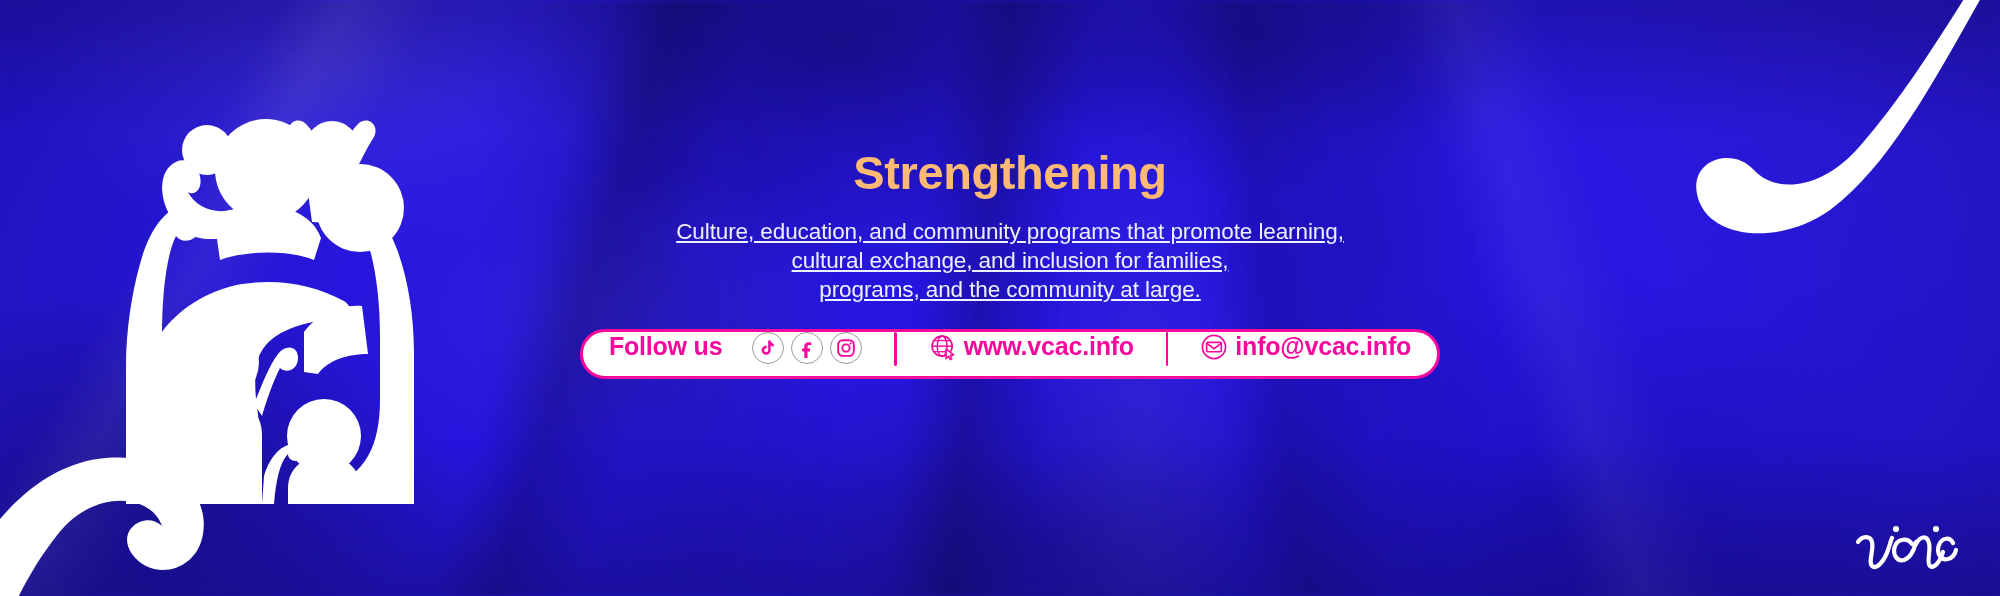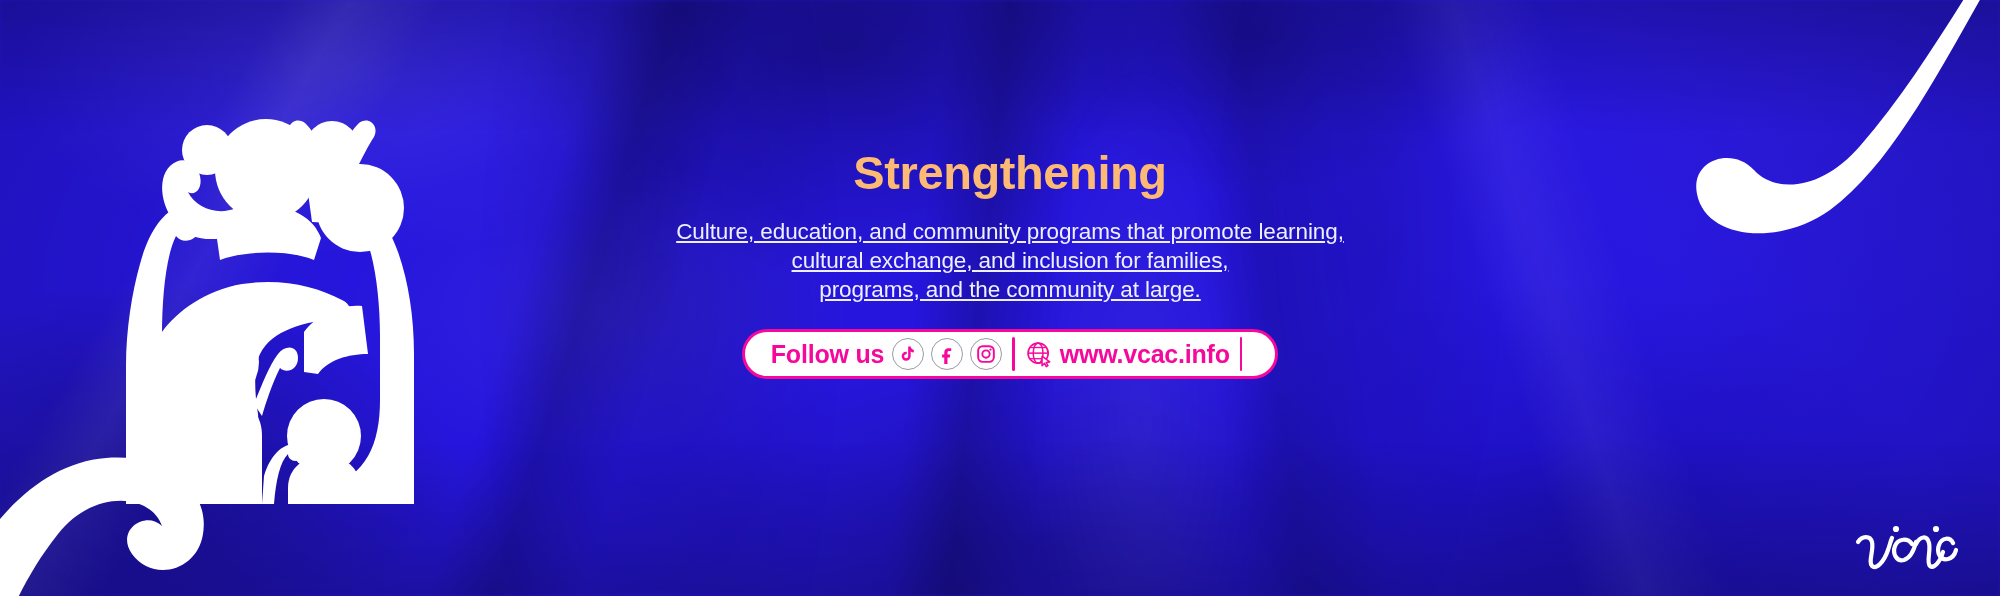--- a/index.html
+++ b/index.html
@@ -103,22 +103,22 @@
     font-weight: 400;
     letter-spacing: -.1px;
     text-decoration: underline;
   }
   #subheadline span { display: block; }
 
   
   #contact-pill {
     margin: 25px auto 0;
     display: inline-flex;
-    align-items: center;
-    gap: 3px;
+    align-items: flex-start;
+    gap: 25px;
     height: 50px;
     padding: 0 26px;
     background: #fff;
     border: 3px solid #f5089b;
     border-radius: 30px;
     box-sizing: border-box;
     white-space: nowrap;
   }
   .pill-text {
     color: #f5089b;
@@ -260,20 +260,30 @@
             <line x1="5.6" y1="8.6" x2="24.4" y2="8.6" stroke="#f5089b" stroke-width="1.5"></line>
             <line x1="5.6" y1="21.4" x2="24.4" y2="21.4" stroke="#f5089b" stroke-width="1.5"></line>
             <path d="M19.5 18.5 L 19.5 29.5 L 22.3 26.6 L 24.3 30.4 L 26.2 29.3 L 24.2 25.6 L 28.2 25.1 Z" fill="#ffffff" stroke="#f5089b" stroke-width="1.7" stroke-linejoin="round"></path>
           </svg>
         </span>
         <span class="pill-text">www.vcac.info</span>
       </span>
 
       <span class="divider"></span>
 
+      <span class="link-group">
+        <span class="inline-icon">
+          <svg width="28" height="28" viewBox="0 0 32 32">
+            <circle cx="16" cy="16" r="13.2" fill="none" stroke="#f5089b" stroke-width="1.9"></circle>
+            <rect x="7.6" y="10.8" width="16.8" height="10.6" rx="1.3" fill="none" stroke="#f5089b" stroke-width="1.9"></rect>
+            <path d="M7.6 11.6 L 16 18 L 24.4 11.6" fill="none" stroke="#f5089b" stroke-width="1.9" stroke-linejoin="round"></path>
+          </svg>
+        </span>
+        <span class="pill-text">info@vcac.info</span>
+      </span>
 
     </div>
   </div>
 
   <svg id="wordmark" viewBox="0 0 108 62">
     <g fill="none" stroke="#ffffff" stroke-width="4.2" stroke-linecap="round" stroke-linejoin="round">
       <path d="M8 26 C 12 20, 20 19, 22 26 C 24 34, 18 46, 22 50 C 26 54, 34 46, 38 34 C 40 28, 41 24, 42 22"></path>
       <path d="M62 28 C 58 22, 48 22, 45 30 C 42 38, 47 46, 54 44 C 60 42, 64 34, 66 26"></path>
       <path d="M66 28 C 70 20, 77 19, 79 27 C 81 36, 76 46, 80 50 C 84 53, 90 46, 93 36"></path>
       <path d="M103 27 C 100 21, 92 21, 89 29 C 86 37, 91 45, 98 43 C 102 42, 105 38, 106 34"></path>

